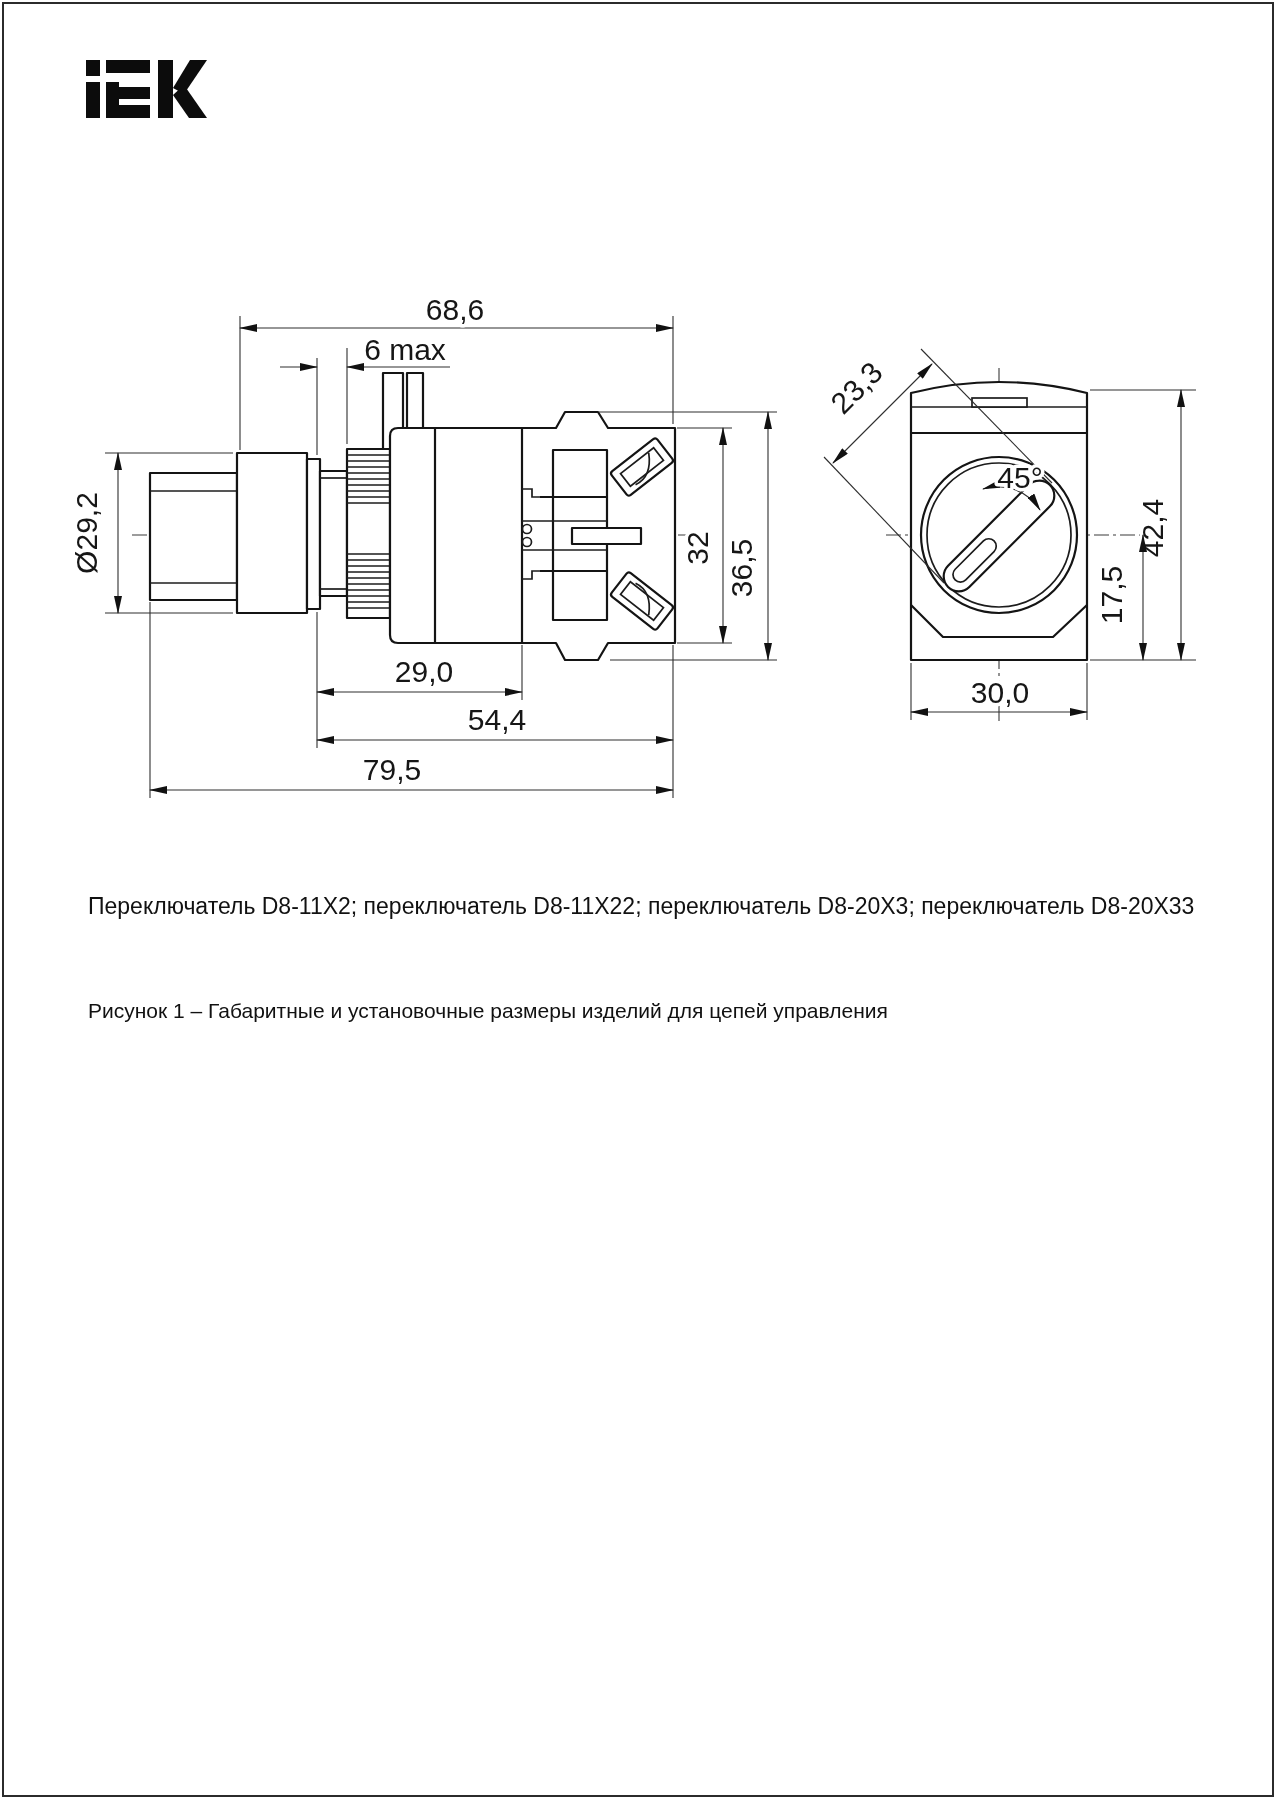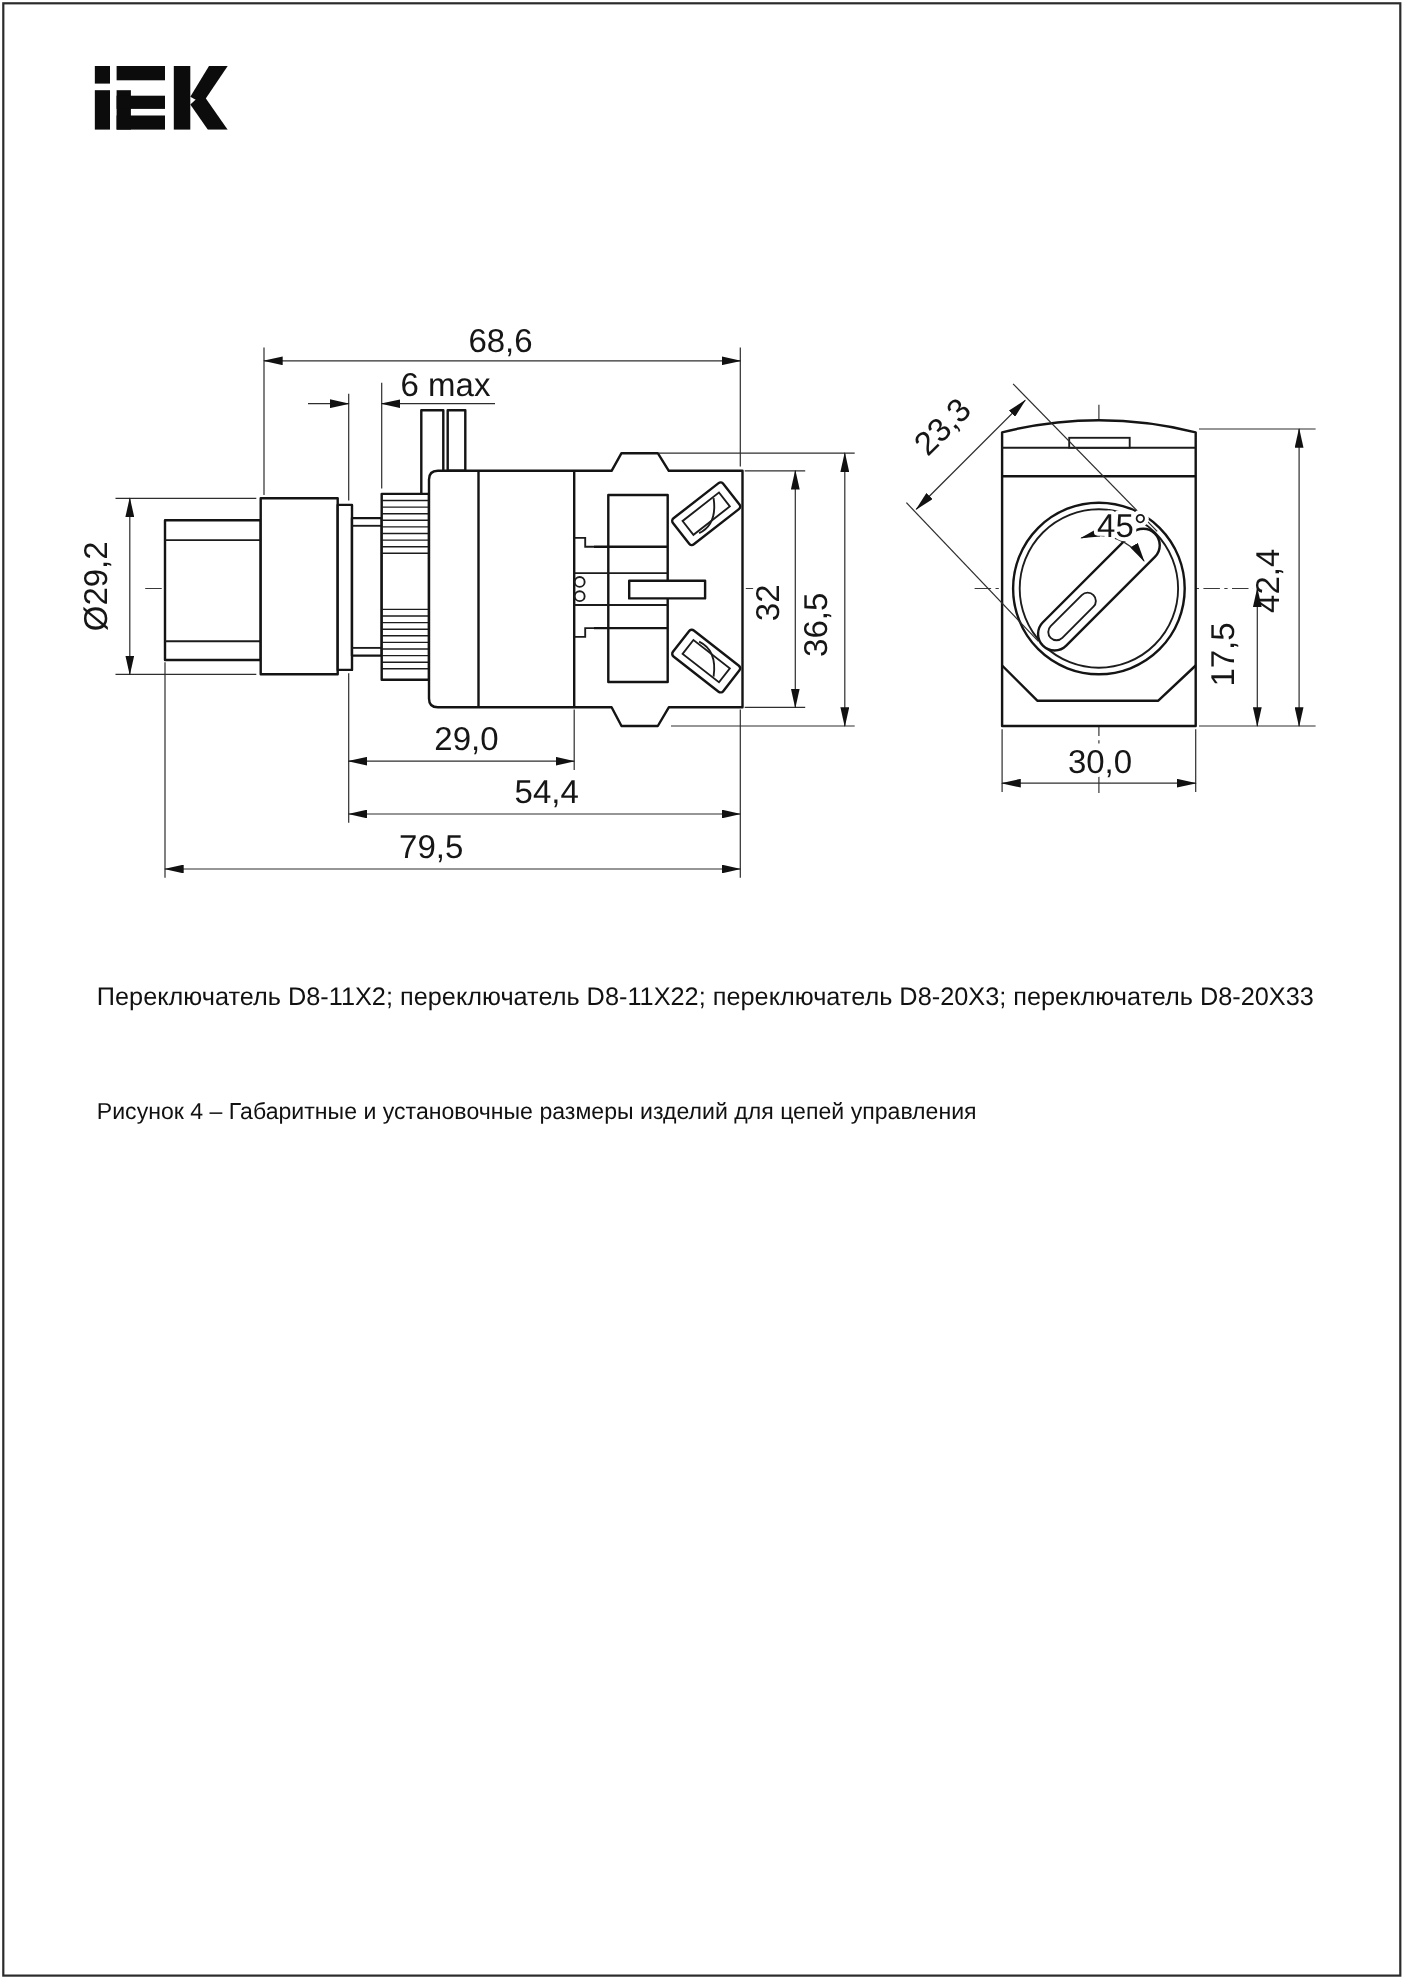--- a/index.html
+++ b/index.html
@@ -225,14 +225,14 @@
       </g>
 
       <g>
         <line class="thin" x1="1143" y1="535" x2="1143" y2="660" marker-start="url(#arr)" marker-end="url(#arr)"></line>
         <text class="dim-text" x="1122" y="595" transform="rotate(-90 1122 595)">17,5</text>
       </g>
     </g>
   </svg>
 
   <div id="products-line" class="caption-line">Переключатель D8-11X2; переключатель D8-11X22; переключатель D8-20X3; переключатель D8-20X33</div>
-  <div id="figure-caption" class="caption-line">Рисунок 4 – Габаритные и установочные размеры изделий для цепей управления</div>
+  <div id="figure-caption" class="caption-line">Рисунок 1 – Габаритные и установочные размеры изделий для цепей управления</div>
 </div>
 
 </body></html>

